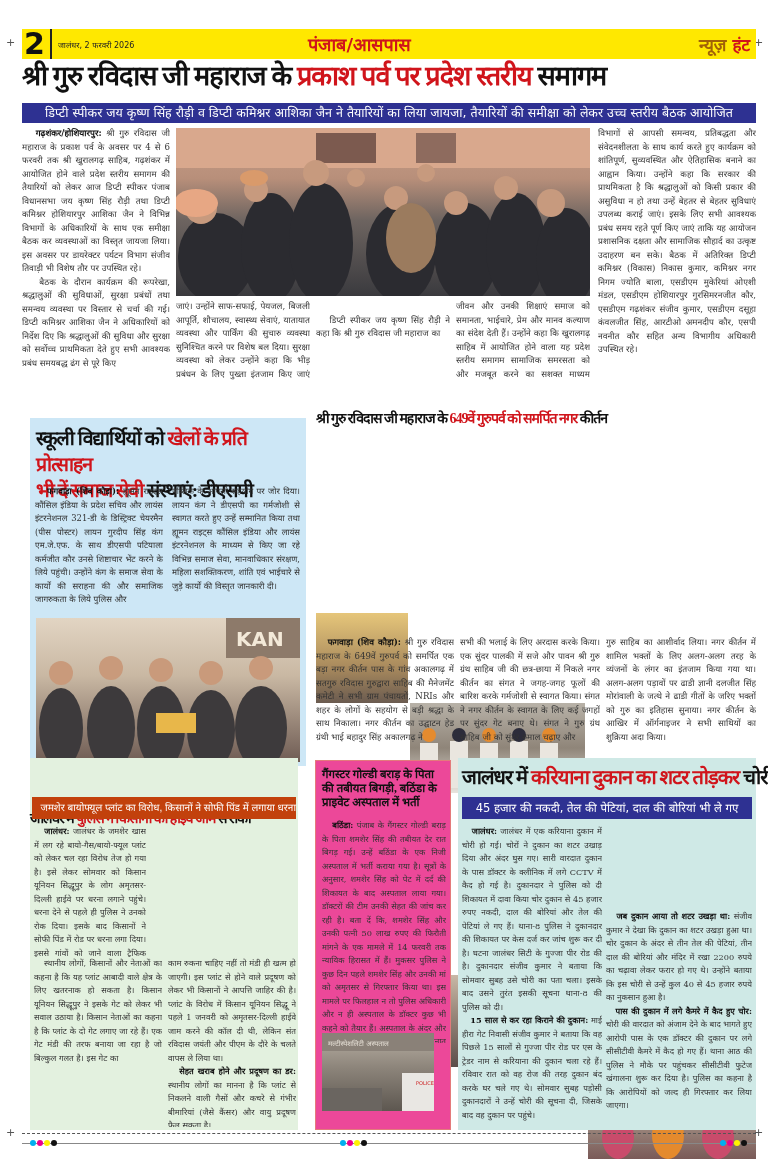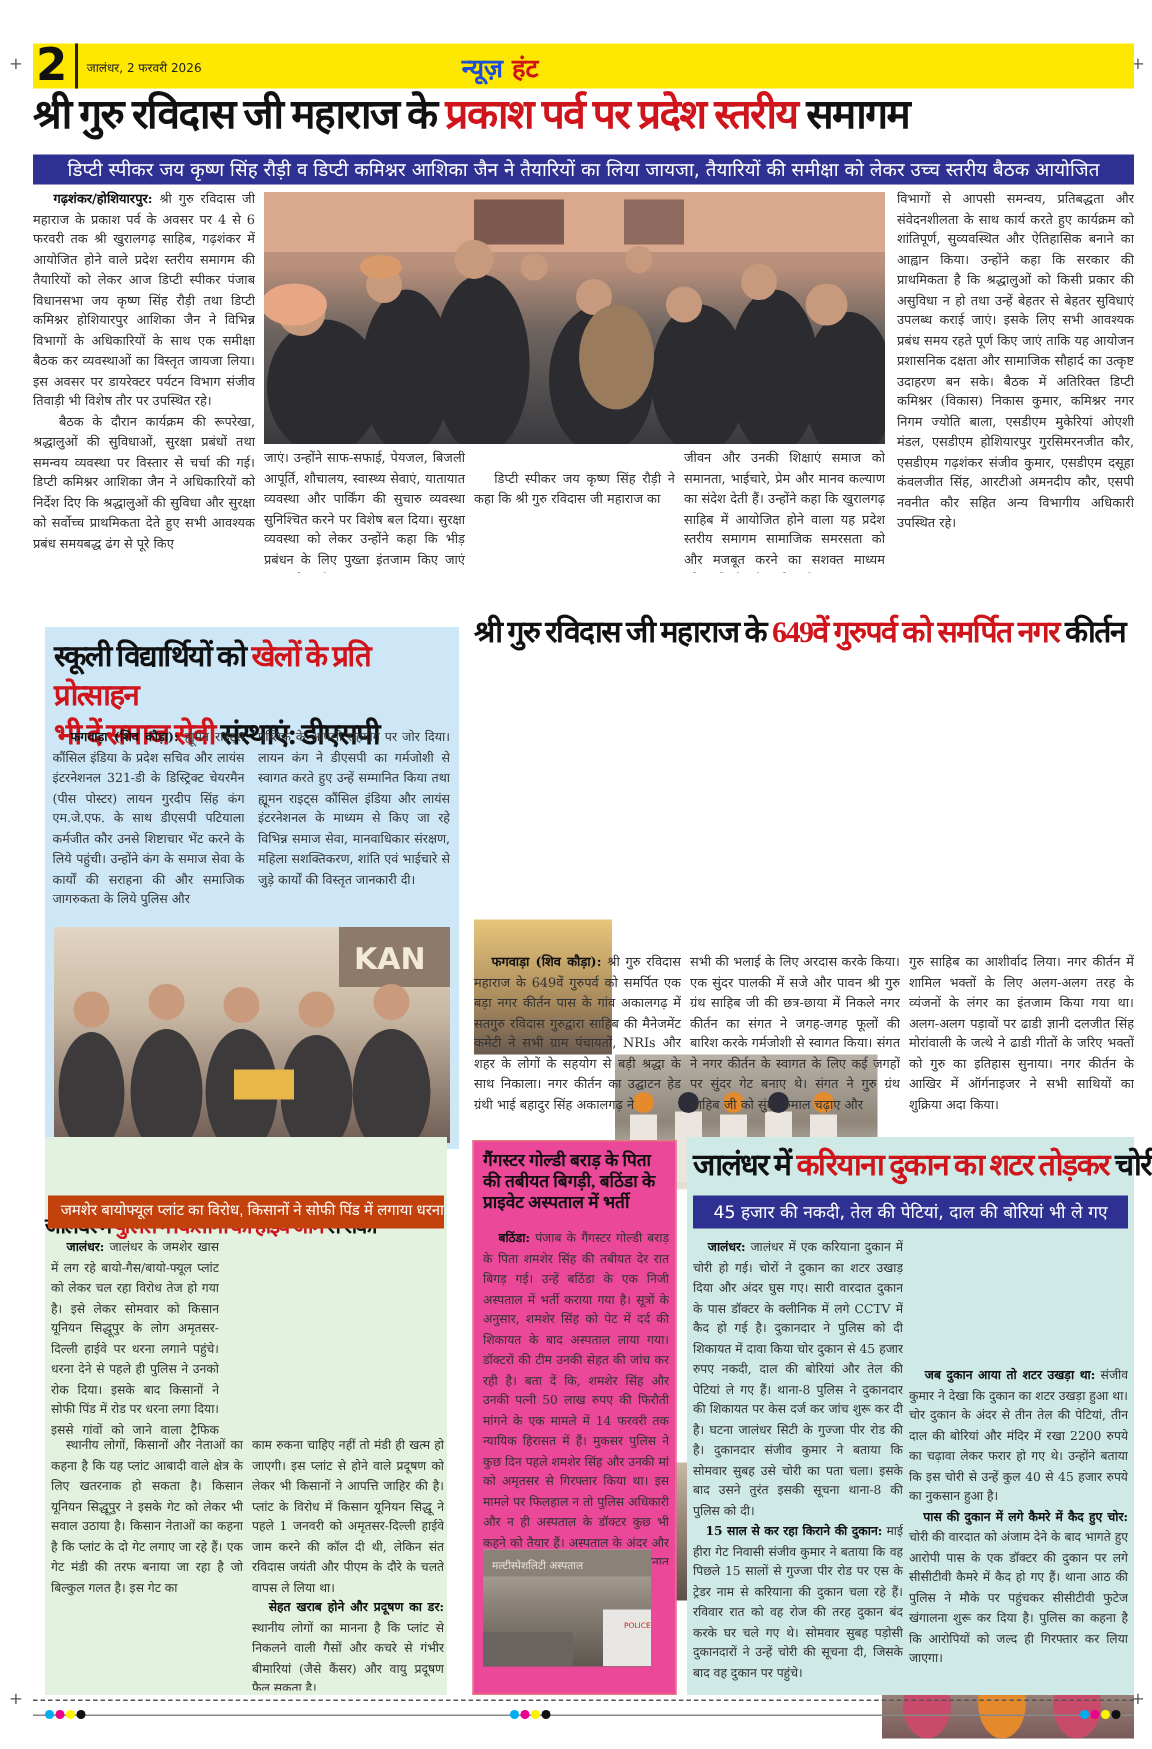--- a/index.html
+++ b/index.html
@@ -3,21 +3,21 @@
 <meta charset="utf-8">
 <style>
 *{box-sizing:border-box;margin:0;padding:0}
 body{width:768px;height:1166px;background:#fff;font-family:"DejaVu Serif",serif;color:#222;position:relative;overflow:hidden}
 .p{position:absolute}
 .masthead{left:22px;top:29px;width:734px;height:30px;background:#ffe800;display:flex;align-items:center}
 .pgnum{font-family:"DejaVu Sans",sans-serif;font-weight:bold;font-size:30px;line-height:30px;padding:0 5px 0 2px;border-right:2px solid #222;color:#111}
 .dateline{font-family:"DejaVu Sans",sans-serif;font-size:8px;margin-left:6px;width:250px;color:#222}
 .section{font-family:"DejaVu Sans",sans-serif;font-weight:bold;color:#d0141b;font-size:18px;flex:1}
 .brand{font-family:"DejaVu Sans",sans-serif;font-weight:bold;font-size:17px;padding-right:6px}
-.brand .b1{color:#1d4ed8}.brand .b2{color:#d0141b}
+.brand .b1{color:#a16207}.brand .b2{color:#d0141b}
 .headline{font-family:Liberation Serif, serif;font-weight:bold;color:#111;letter-spacing:-1px;line-height:1.1}
 .red{color:#d0141b}
 .blueband{background:#2e3192;color:#fff;font-family:"DejaVu Sans",sans-serif;font-size:12.5px;text-align:center;line-height:20px;white-space:nowrap;overflow:hidden}
 .body{font-size:8.6px;line-height:13.5px;text-align:justify;color:#333;overflow:hidden}
 .body b{color:#111}
 .photo{overflow:hidden;position:relative}
 .box-blue{background:#cde7f6}
 .box-green{background:#e3f1df}
 .box-teal{background:#cfe9e6}
 .box-pink{border:1.5px solid #e37b7b;background:#ec4899}
@@ -29,20 +29,21 @@
 </style>
 </head>
 <body>
 
 <div class="p crop" style="left:6px;top:36px">+</div>
 <div class="p crop" style="left:754px;top:36px">+</div>
 
 <div class="p masthead">
   <div class="pgnum">2</div>
   <div class="dateline">जालंधर, 2 फरवरी 2026</div>
+  <div class="section">पंजाब/आसपास</div>
   <div class="brand"><span class="b1">न्यूज़</span> <span class="b2">हंट</span></div>
 </div>
 
 <div class="p headline" style="left:22px;top:62px;width:734px;font-size:27px;white-space:nowrap">
   <span>श्री गुरु रविदास जी महाराज के </span><span class="red">प्रकाश पर्व पर प्रदेश स्तरीय</span><span> समागम</span>
 </div>
 <div class="p blueband" style="left:22px;top:103px;width:734px">डिप्टी स्पीकर जय कृष्ण सिंह रौड़ी व डिप्टी कमिश्नर आशिका जैन ने तैयारियों का लिया जायजा, तैयारियों की समीक्षा को लेकर उच्च स्तरीय बैठक आयोजित</div>
 
 <div class="p body" style="left:22px;top:127px;width:148px;height:256px">
   &nbsp;&nbsp;&nbsp;<b>गढ़शंकर/होशियारपुर:</b> <span>श्री गुरु रविदास जी महाराज के प्रकाश पर्व के अवसर पर 4 से 6 फरवरी तक श्री खुरालगढ़ साहिब, गढ़शंकर में आयोजित होने वाले प्रदेश स्तरीय समागम की तैयारियों को लेकर आज डिप्टी स्पीकर पंजाब विधानसभा जय कृष्ण सिंह रौड़ी तथा डिप्टी कमिश्नर होशियारपुर आशिका जैन ने विभिन्न विभागों के अधिकारियों के साथ एक समीक्षा बैठक कर व्यवस्थाओं का विस्तृत जायजा लिया। इस अवसर पर डायरेक्टर पर्यटन विभाग संजीव तिवाड़ी भी विशेष तौर पर उपस्थित रहे।</span><br>&nbsp;&nbsp;&nbsp;<span>बैठक के दौरान कार्यक्रम की रूपरेखा, श्रद्धालुओं की सुविधाओं, सुरक्षा प्रबंधों तथा समन्वय व्यवस्था पर विस्तार से चर्चा की गई। डिप्टी कमिश्नर आशिका जैन ने अधिकारियों को निर्देश दिए कि श्रद्धालुओं की सुविधा और सुरक्षा को सर्वोच्च प्राथमिकता देते हुए सभी आवश्यक प्रबंध समयबद्ध ढंग से पूरे किए</span>
@@ -110,21 +111,21 @@
           <circle cx="75" cy="50" r="12"></circle>
           <circle cx="125" cy="52" r="12"></circle>
           <circle cx="175" cy="55" r="12"></circle>
           <circle cx="225" cy="50" r="12"></circle>
         </g>
       <rect x="120" y="95" width="40" height="20" fill="#e8b74a"></rect>
     </svg>
   </div>
 </div>
 
-<div class="p headline" style="left:316px;top:411px;width:440px;font-size:20px;white-space:nowrap">
+<div class="p headline" style="left:316px;top:411px;width:440px;font-size:14px;white-space:nowrap">
   <span>श्री गुरु रविदास जी महाराज के </span><span class="red">649वें गुरुपर्व को समर्पित नगर</span><span> कीर्तन</span>
 </div>
 <div class="p photo" style="left:316px;top:445px;width:92px;height:90px;background:linear-gradient(180deg,#e6c67a,#a98a5d 60%,#6a5b50)"></div>
 <div class="p photo" style="left:410px;top:445px;width:175px;height:90px;background:linear-gradient(180deg,#b8b2a8,#8f8579 50%,#e8e4dd)">
   <svg width="175" height="90">
       <g fill="#eae6df">
         <rect x="10" y="40" width="18" height="45"></rect>
         <rect x="40" y="38" width="18" height="47"></rect>
         <rect x="70" y="40" width="18" height="45"></rect>
         <rect x="100" y="38" width="18" height="47"></rect>

